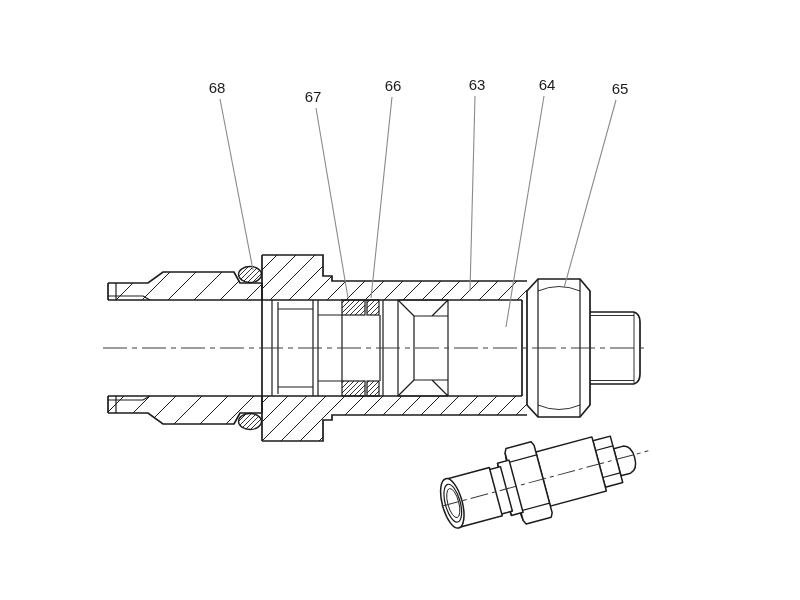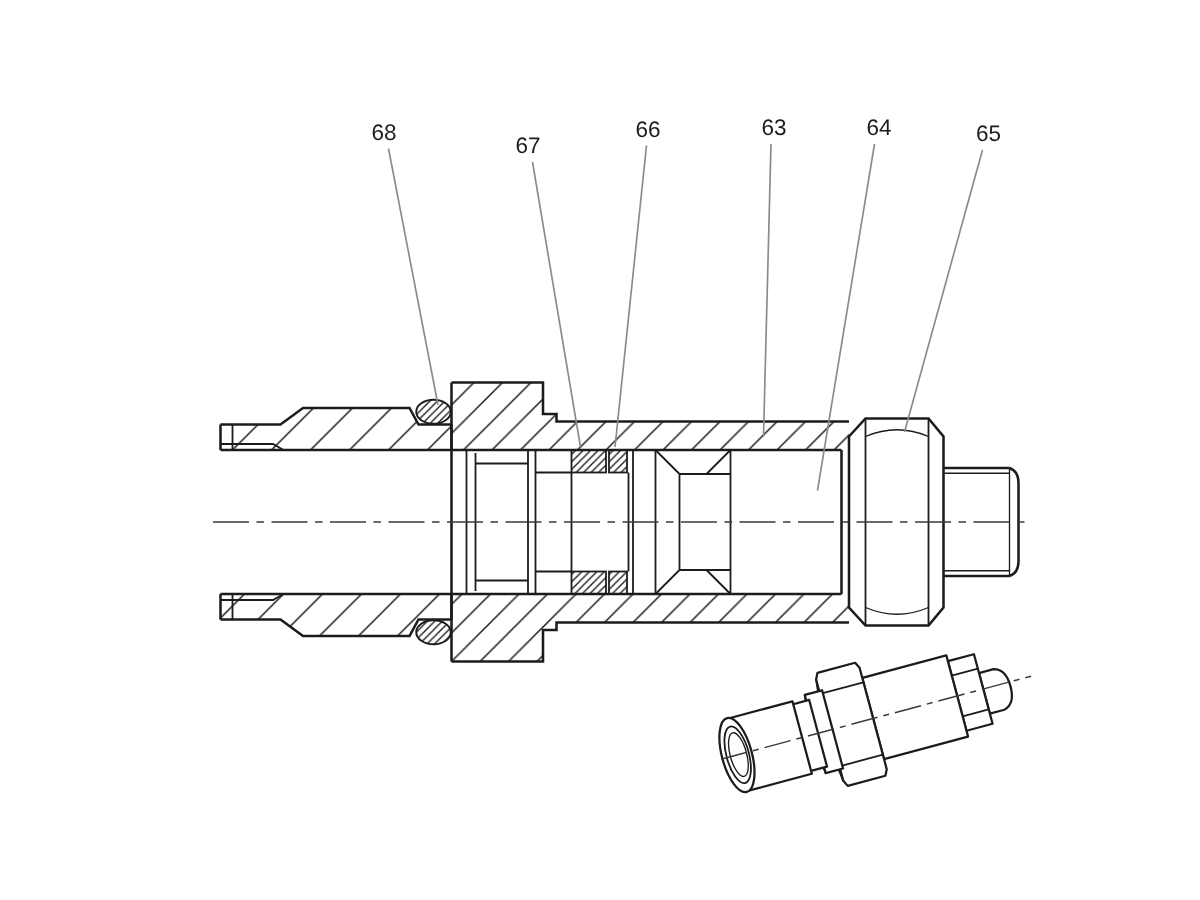--- a/index.html
+++ b/index.html
@@ -3,21 +3,21 @@
 <meta charset="utf-8">
 <style>
   :root{
     --line:#1c1c1c;
     --leader:#8a8a8a;
     --label:#1c1c1c;
     --bg:#ffffff;
   }
   html,body{margin:0;padding:0;background:var(--bg);}
   .stage{position:relative;width:688px;height:600px;background:var(--bg);overflow:hidden;
-         font-family:"Liberation Sans", sans-serif;margin-left:39px;}
+         font-family:"Liberation Sans", sans-serif;}
   svg{display:block}
   .ol{fill:none;stroke:var(--line);stroke-width:1.7;stroke-linejoin:miter;stroke-linecap:butt}
   .il{fill:none;stroke:var(--line);stroke-width:1.2}
   .tl{fill:none;stroke:var(--line);stroke-width:0.9}
   .cl{fill:none;stroke:#3a3a3a;stroke-width:1;stroke-dasharray:24 5 5 5}
   .leader{fill:none;stroke:var(--leader);stroke-width:1.1}
   .lbl{font:15px "Liberation Sans", sans-serif;fill:var(--label);text-anchor:middle}
   .wfill{fill:#ffffff;stroke:var(--line);stroke-width:1.5;stroke-linejoin:round}
   .isoln{fill:none;stroke:var(--line);stroke-width:1.2}
 </style>

